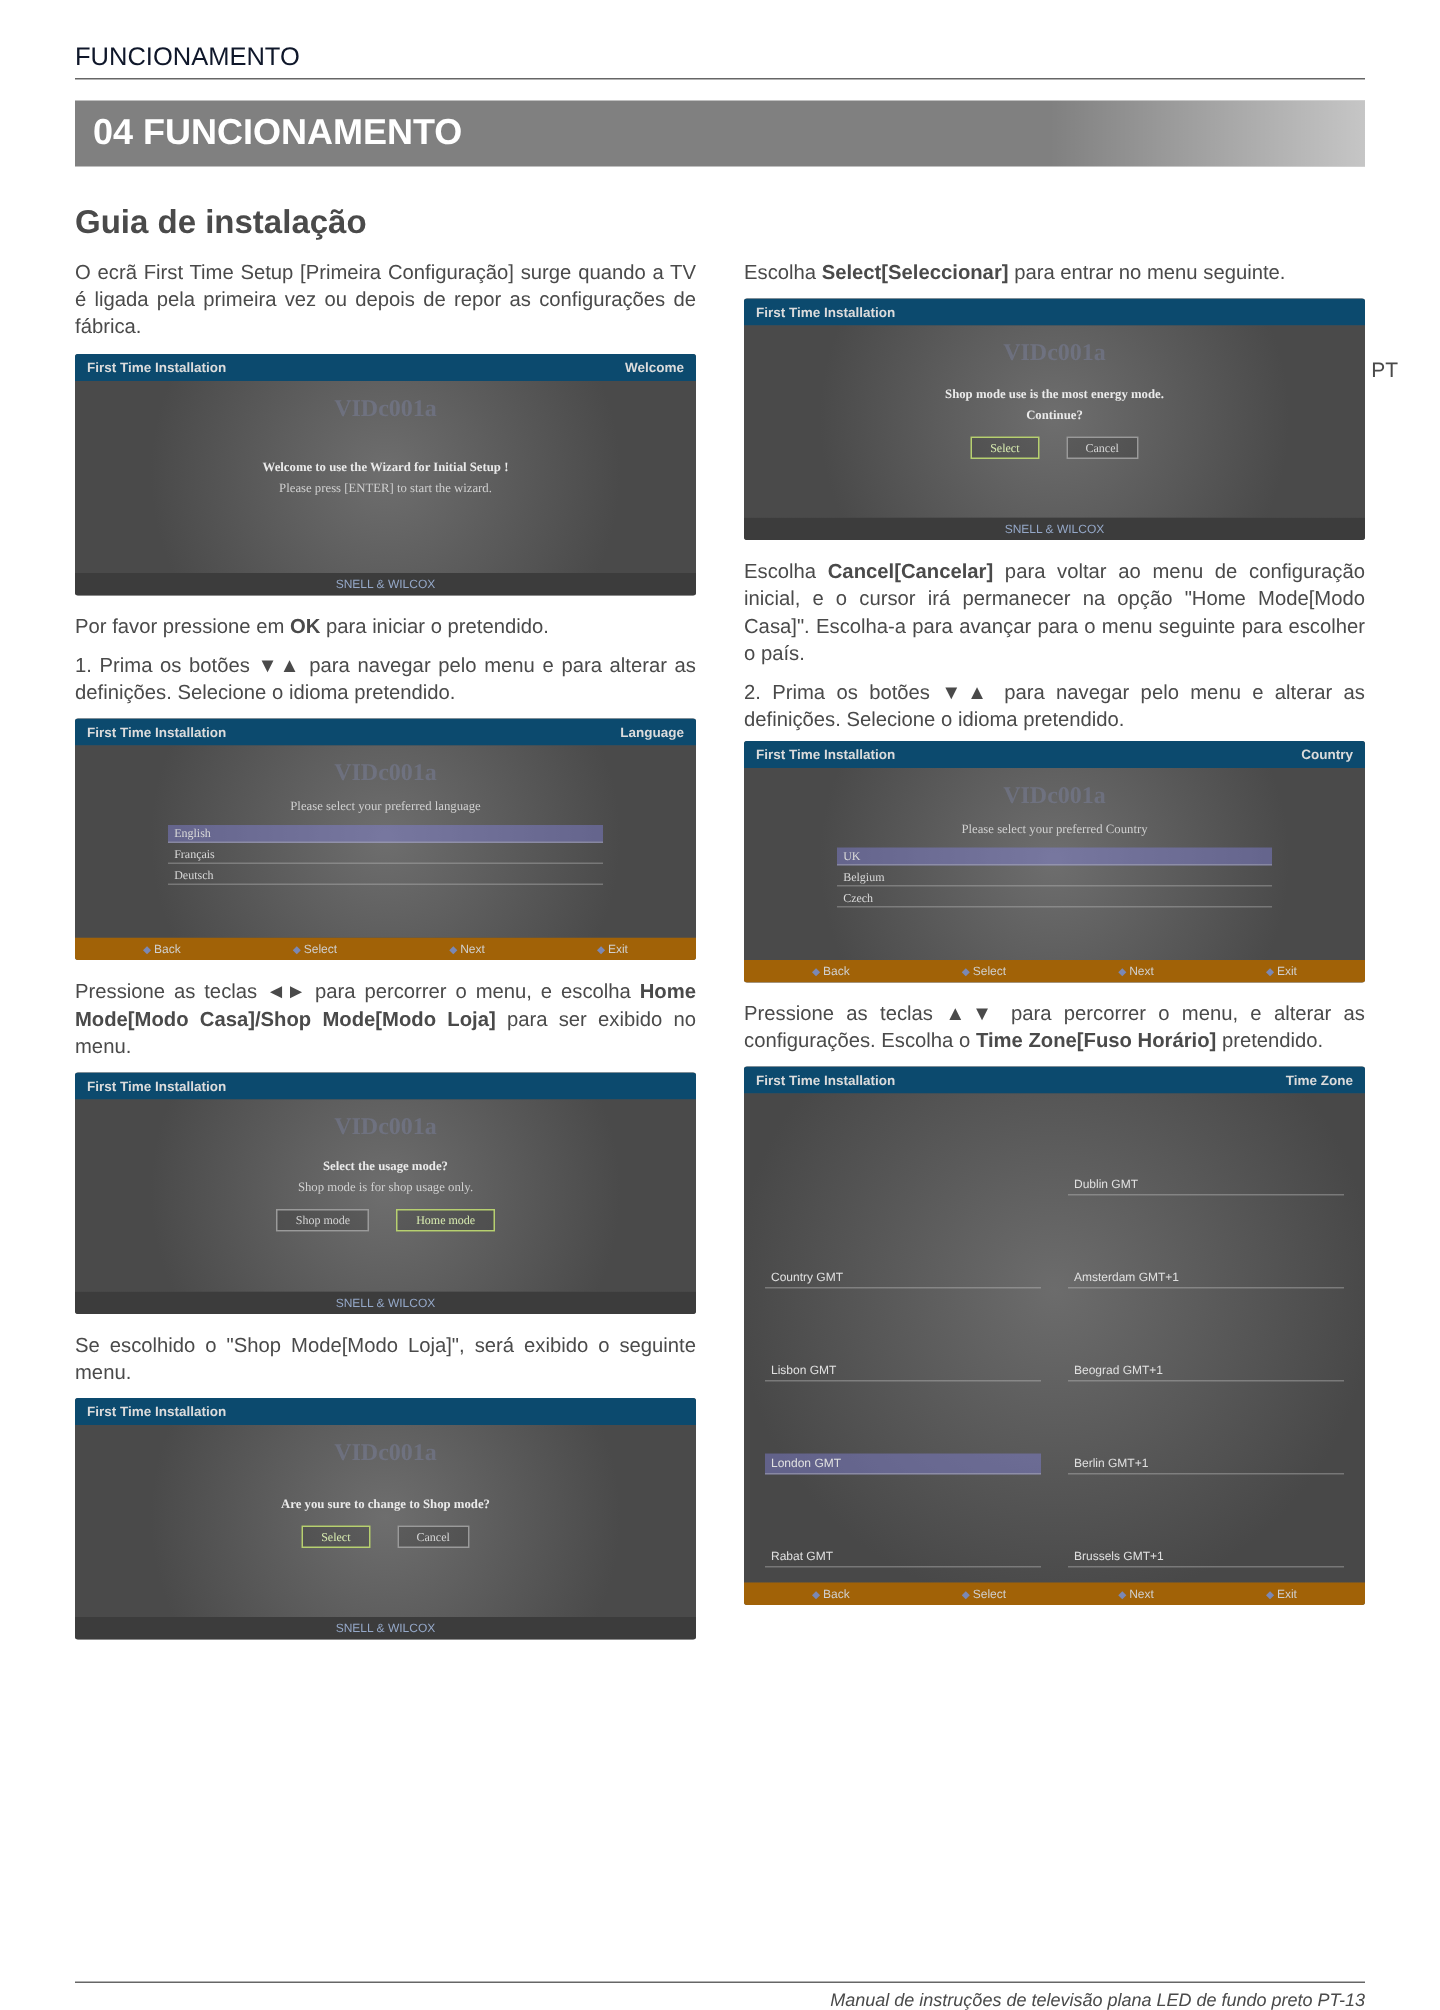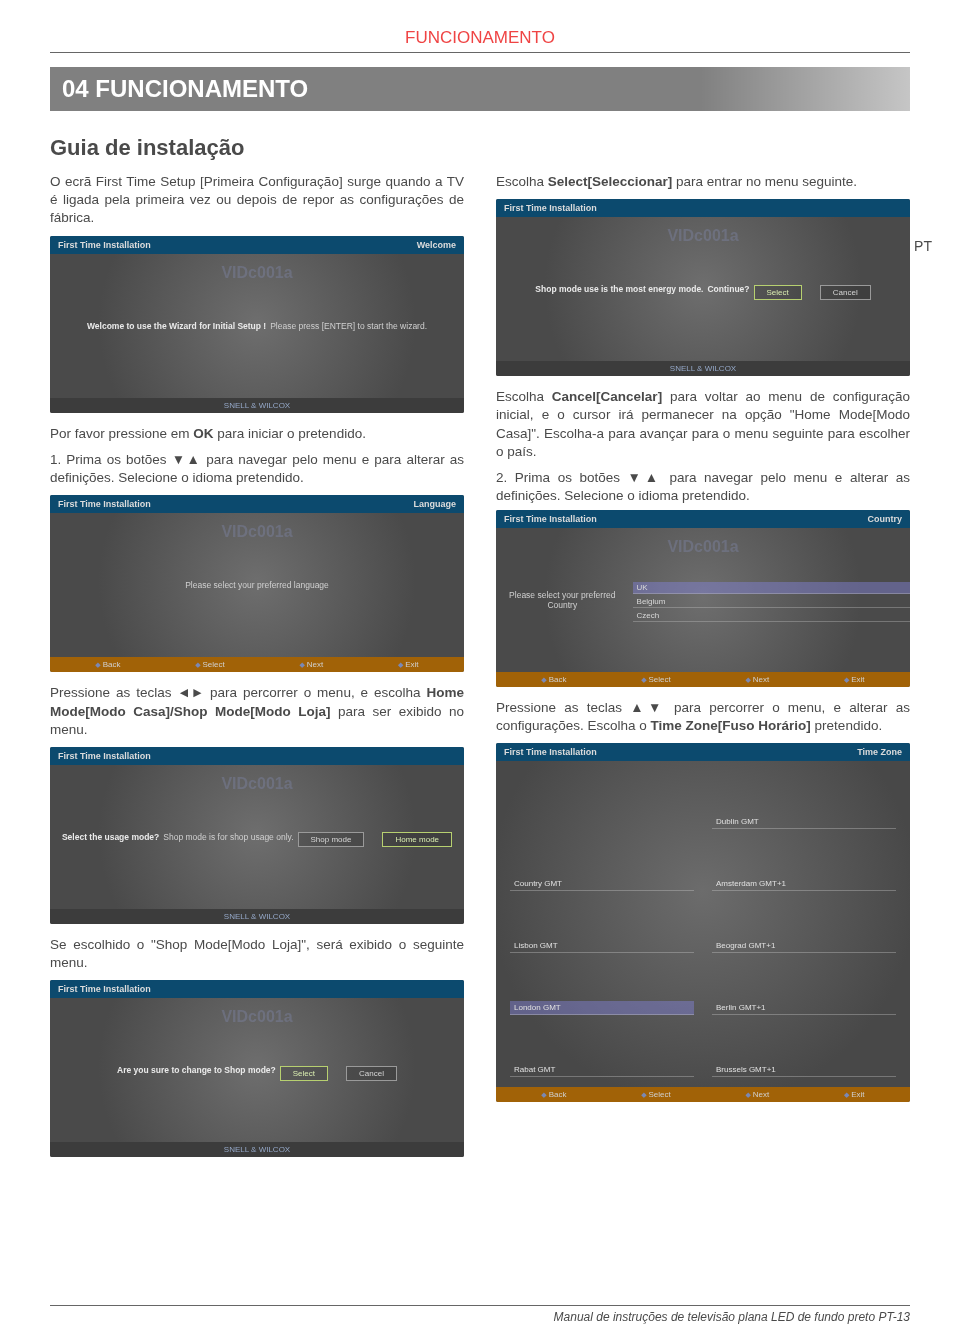--- a/index.html
+++ b/index.html
@@ -6,23 +6,23 @@
   body {
     width: 960px;
     height: 1340px;
     background: #fff;
     font-family: Arial, Helvetica, sans-serif;
     color: #000;
     position: relative;
     padding: 28px 50px 40px 50px;
   }
   .top-header {
-    text-align: center;
+    text-align: left;
     font-size: 17px;
-    color: #ef4444;
+    color: #0f172a;
     border-bottom: 1px solid #666;
     padding-bottom: 4px;
     margin-bottom: 14px;
   }
   .section-banner {
     background: #808080;
     color: #fff;
     font-size: 24px;
     font-weight: bold;
     padding: 8px 12px;
@@ -77,28 +77,29 @@
   .ss-titlebar {
     display: flex;
     justify-content: space-between;
     background: #0c4a6e;
     color: #dcdcdc;
     font-size: 9px;
     padding: 4px 8px;
     font-weight: bold;
   }
   .ss-body {
-    height: 144px;
+    height: 128px;
     position: relative;
     display: flex;
-    flex-direction: row;
+    flex-direction: column;
     align-items: center;
     justify-content: center;
     gap: 4px;
     background: radial-gradient(circle at 50% 48%, #6e6e6e 0%, #4a4a4a 72%);
+    font-family: Liberation Serif, serif;
   }
   .ss-body .bg-text {
     position: absolute;
     color: rgba(140,150,200,0.28);
     font-size: 16px;
     font-weight: bold;
     top: 10px;
   }
   .ss-line { font-size: 8.5px; color: #d0d0d0; text-align:center; }
   .ss-line.strong { color: #eaeaea; font-weight: bold; }
@@ -150,21 +151,21 @@
   }
   .ss-tz-cell {
     border-bottom: 1px solid rgba(210,210,210,0.35);
     color:#e0e0e0;
     padding: 2px 4px;
     margin-top: 44px;
   }
   .ss-tz-cell.sel { background: rgba(130,130,220,0.45); }
   .page-footer {
     position: absolute;
-    bottom: 16px;
+    bottom: 0;
     left: 50px;
     right: 50px;
     border-top: 1px solid #666;
     padding-top: 4px;
     text-align: right;
     font-size: 12px;
     font-style: italic;
     color: #4a4a4a;
   }
 </style>
@@ -205,20 +206,25 @@
     <p class="body-text">1. Prima os botões ▼▲ para navegar pelo menu e para alterar as definições. Selecione o idioma pretendido.</p>
 
     <div class="screenshot">
       <div class="ss-titlebar">
         <span>First Time Installation</span>
         <span>Language</span>
       </div>
       <div class="ss-body">
         <div class="bg-text">VIDc001a</div>
         <div class="ss-line">Please select your preferred language</div>
+        <div class="ss-optlist">
+          <div class="ss-opt sel">English</div>
+          <div class="ss-opt">Français</div>
+          <div class="ss-opt">Deutsch</div>
+        </div>
       </div>
       <div class="ss-footer">
         <span>Back</span>
         <span>Select</span>
         <span>Next</span>
         <span>Exit</span>
       </div>
     </div>
 
     <p class="body-text">

